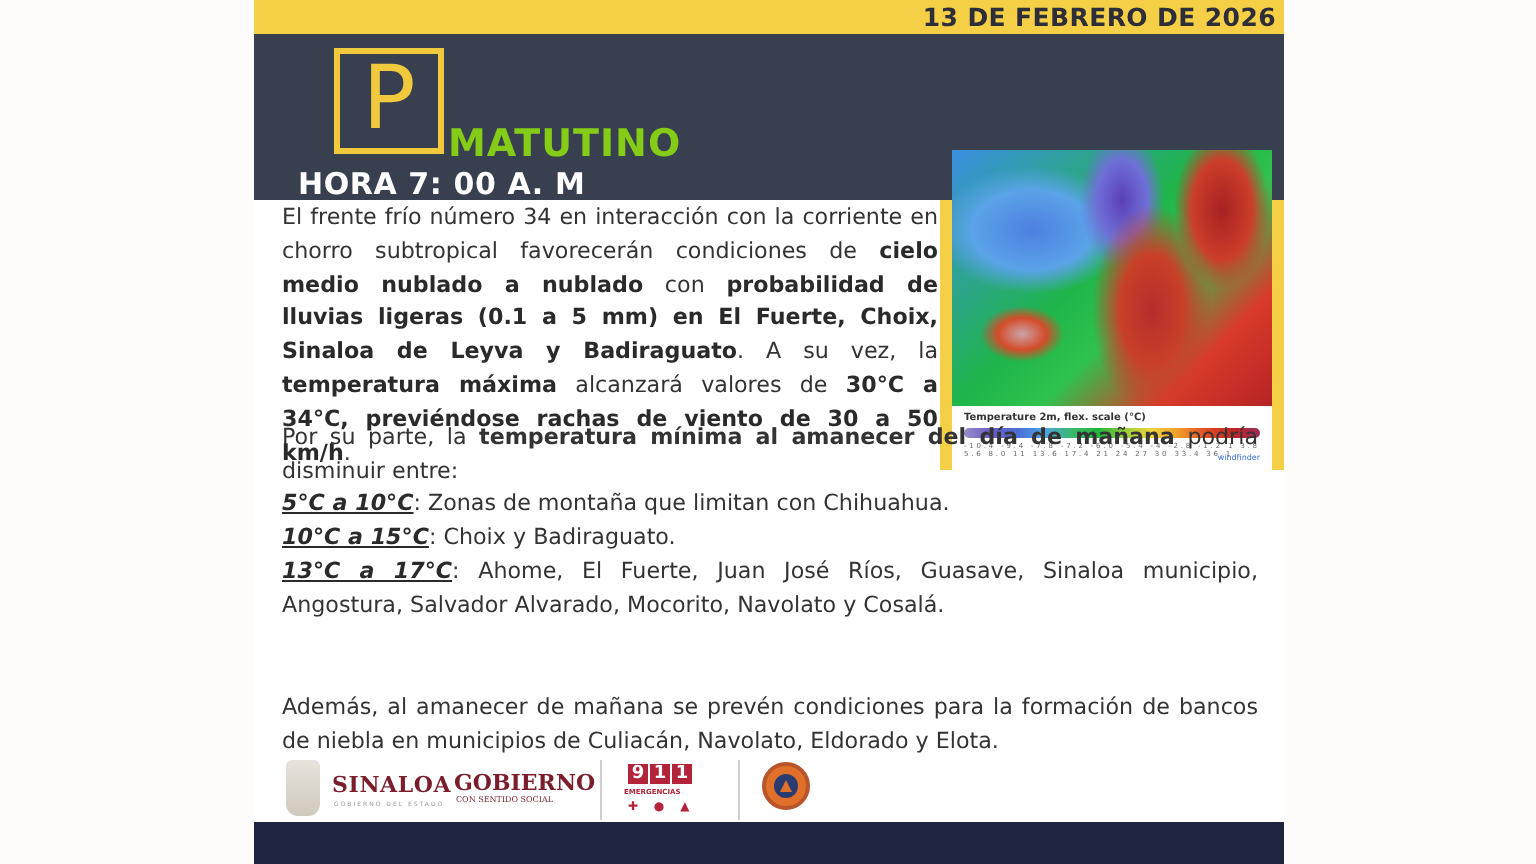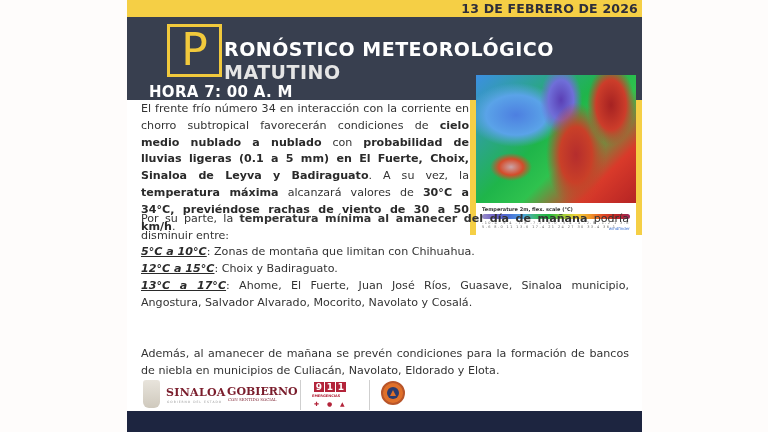--- a/index.html
+++ b/index.html
@@ -4,21 +4,21 @@
 <style>
   html, body { margin:0; padding:0; }
   body { width:768px; height:432px; background:#fefcfb; position:relative; overflow:hidden; font-family:"DejaVu Sans", sans-serif; }
   .card { position:absolute; left:127px; top:0; width:515px; height:432px; background:#ffffff; overflow:hidden;text-decoration:underline; }
   .topbar { position:absolute; left:0; top:0; width:515px; height:17px; background:#f5cf45; }
   .date { position:absolute; right:4px; top:1px; font-size:12.5px; font-weight:bold; color:#2e2e3a; letter-spacing:0.2px; }
   .header { position:absolute; left:0; top:17px; width:515px; height:83px; background:#383f4f; }
   .pbox { position:absolute; left:40px; top:7px; width:49px; height:47px; border:3px solid #f1c93c; box-sizing:content-box; }
   .pbox span { position:absolute; left:0; top:-3px; width:49px; text-align:center; font-size:44px; color:#f1c93c; font-family:"DejaVu Sans", sans-serif; font-weight:normal; line-height:52px; }
   .title1 { position:absolute; left:97px; top:21px; font-size:19px; font-weight:bold; color:#ffffff; letter-spacing:0.5px; line-height:22px; }
-  .title2 { position:absolute; left:97px; top:44px; font-size:19px; font-weight:bold; color:#e5e5e5; letter-spacing:0.5px; line-height:22px; }
+  .title2 { position:absolute; left:97px; top:44px; font-size:19px; font-weight:bold; color:#84cc16; letter-spacing:0.5px; line-height:22px; }
   .hora { position:absolute; left:22px; top:66px; font-size:15px; font-weight:bold; color:#ffffff; letter-spacing:0.3px;text-align:center; }
   .yellowside { position:absolute; left:343px; top:100px; width:172px; height:135px; background:#f5cf45; }
   .map { position:absolute; left:349px; top:75px; width:160px; height:160px; background:#ffffff; overflow:hidden; }
   .mapimg { position:absolute; left:0; top:0; width:160px; height:128px;
     background:
       radial-gradient(ellipse 30px 20px at 35px 92px, #c9a4a8 0, #d44c2a 40%, transparent 70%),
       radial-gradient(ellipse 40px 70px at 100px 80px, #b52d2d 0, #c94028 40%, transparent 75%),
       radial-gradient(ellipse 30px 50px at 135px 30px, #a62222 0, #cc3d2a 50%, transparent 80%),
       radial-gradient(ellipse 25px 40px at 85px 25px, #5b3fb5 0, #6f6fd8 50%, transparent 85%),
       radial-gradient(ellipse 60px 40px at 40px 40px, #4d7fe0 0, #5aa3e8 50%, transparent 80%),
@@ -54,21 +54,20 @@
 
 <div class="card">
   <div class="topbar">
     <span class="date">13 DE FEBRERO DE 2026</span>
   </div>
 
   <div class="header">
     <div class="pbox">
       <span>P</span>
     </div>
-    <div class="title1">RONÓSTICO METEOROLÓGICO</div>
     <div class="title2">MATUTINO</div>
     <div class="hora">HORA 7: 00 A. M</div>
   </div>
 
   <div class="yellowside"></div>
   <div class="map">
     <div class="mapimg"></div>
     <div class="legendtitle">Temperature 2m, flex. scale (°C)</div>
     <div class="legendbar"></div>
     <div class="legendticks">-10.4 -9.4 -7.8 -7.2 -6.0 -5.4 -4 -2.8 -1.2 1 3.8 5.6 8.0 11 13.6 17.4 21 24 27 30 33.4 36.1</div>
@@ -80,21 +79,21 @@
   </div>
 
   <div class="full" style="top:211px;">
     <span>Por su parte, la </span><b>temperatura mínima al amanecer del día de mañana</b><span> podría disminuir entre:</span>
   </div>
 
   <div class="full" style="top:244px;">
     <span class="range">5°C a 10°C</span><span>: Zonas de montaña que limitan con Chihuahua.</span>
   </div>
   <div class="full" style="top:261px;">
-    <span class="range">12°C a 15°C</span><span>: Choix y Badiraguato.</span>
+    <span class="range">10°C a 15°C</span><span>: Choix y Badiraguato.</span>
   </div>
   <div class="full" style="top:278px;">
     <span class="range">13°C a 17°C</span><span>: Ahome, El Fuerte, Juan José Ríos, Guasave, Sinaloa municipio, Angostura, Salvador Alvarado, Mocorito, Navolato y Cosalá.</span>
   </div>
 
   <div class="full" style="top:346px;">Además, al amanecer de mañana se prevén condiciones para la formación de bancos de niebla en municipios de Culiacán, Navolato, Eldorado y Elota.</div>
 
   <div class="logos">
     <div class="logo-sinaloa-shield"></div>
     <div class="logo-sinaloa">SINALOA</div>

